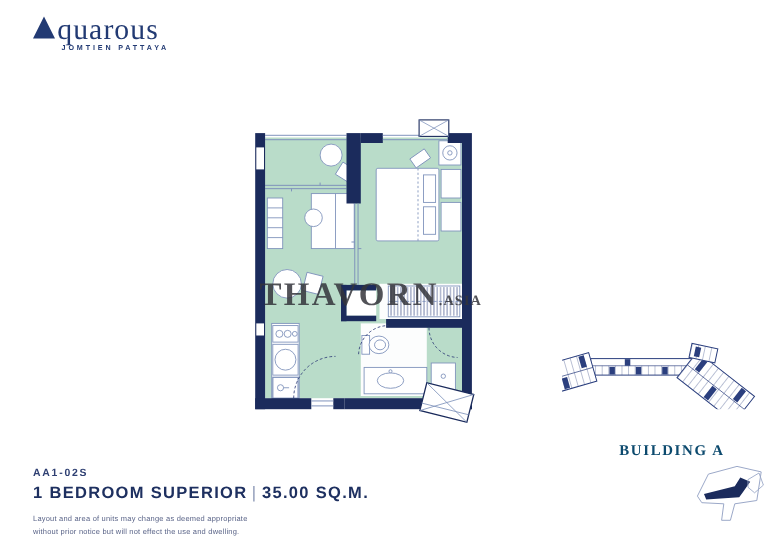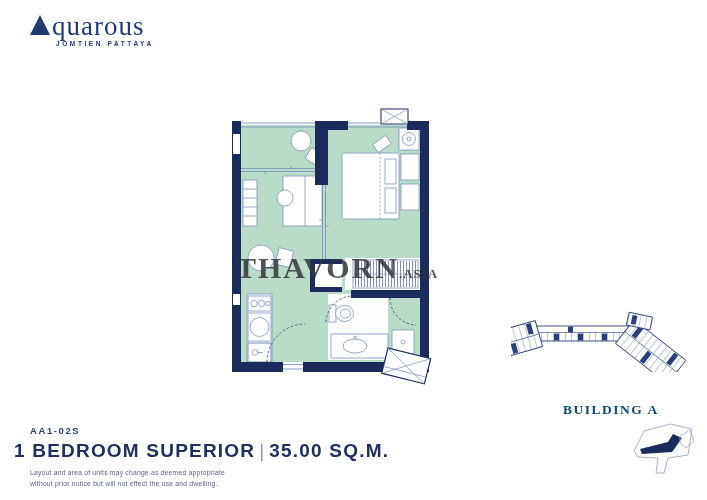--- a/index.html
+++ b/index.html
@@ -15,21 +15,21 @@
   
   .watermark{position:absolute;left:236px;top:213px;z-index:6;color:#34353b;opacity:.85;
              font-family:"Liberation Serif",serif;font-weight:bold;white-space:nowrap;margin-top:38px;}
   .wm-main{font-size:30px;letter-spacing:2px;}
   .wm-suffix{font-size:13px;letter-spacing:1px;}
   
   .building-label{position:absolute;left:563px;top:402px;width:140px;color:#0c4a6e;
                   font-family:"Liberation Serif",serif;font-weight:bold;font-size:13.5px;letter-spacing:1.5px;}
   
   .unit-code{position:absolute;left:30px;top:425px;color:#2e3f72;font-size:9.5px;font-weight:bold;letter-spacing:1.6px;}
-  .unit-title{position:absolute;left:14px;top:440px;color:#1e3060;font-size:19px;font-weight:800;letter-spacing:1.2px;white-space:nowrap;}
+  .unit-title{position:absolute;left:30px;top:440px;color:#1e3060;font-size:15px;font-weight:800;letter-spacing:1.2px;white-space:nowrap;}
   .unit-sep{color:#8b97b5;font-weight:400;padding:0 4px;}
   .disclaimer{position:absolute;left:30px;top:468px;color:#5a6488;font-size:6.8px;line-height:1.55;letter-spacing:.2px;}
   svg{position:absolute;}
 </style>
 </head>
 <body>
 
 <div id="page">
 
   <div class="logo">

